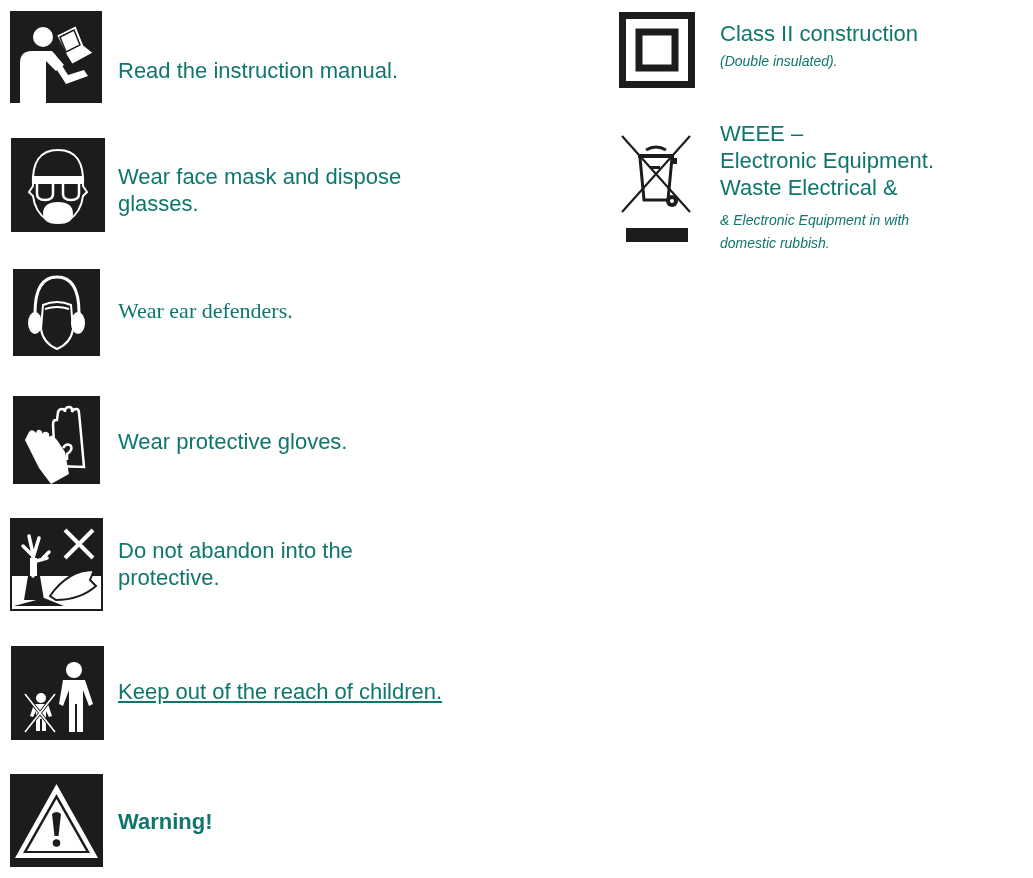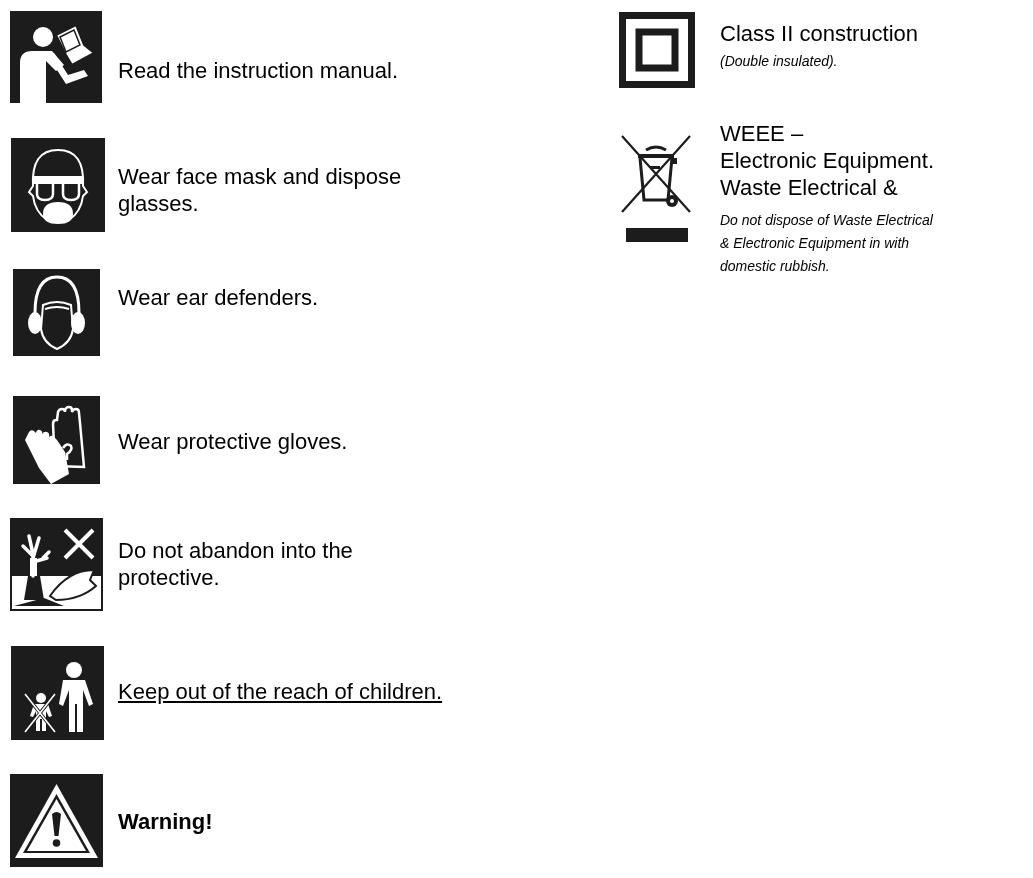--- a/index.html
+++ b/index.html
@@ -1,20 +1,20 @@
 <!DOCTYPE html>
 <html><head>
 <meta charset="utf-8">
 <style>
   html, body { margin: 0; padding: 0; background: #ffffff; }
   body { width: 1033px; height: 878px; position: relative; overflow: hidden;
          font-family: "Liberation Sans", "DejaVu Sans", sans-serif; color: #1a1a1a; }
   .icon { position: absolute; background: #1c1c1c; }
   .icon svg { width: 100%; height: 100%; display: block; }
-  .txt { position: absolute; font-size: 22px; line-height: 27px; color: #000000; }
+  .txt { position: absolute; font-size: 22px; line-height: 27px; color: #0f766e; }
   .txt.bold { font-weight: bold; }
   .sub { font-style: italic; font-size: 14px; line-height: 23px; }
   .noicon { position: absolute; background: transparent; }
 </style>
 </head>
 <body>
 
 <div class="icon" style="left:10px;top:11px;width:92px;height:92px;">
   <svg viewBox="0 0 92 92">
     <circle cx="33" cy="26" r="10" fill="#fff"></circle>
@@ -42,21 +42,21 @@
 
 <div class="icon" style="left:13px;top:269px;width:87px;height:87px;">
   <svg viewBox="0 0 87 87">
     <path d="M22 44 q0-36 22-36 q22 0 22 36" fill="none" stroke="#fff" stroke-width="3"></path>
     <path d="M30 36 q14-6 28 0 l2 24 q-2 14-16 20 q-14-6-16-20 z" fill="#1c1c1c" stroke="#fff" stroke-width="2"></path>
     <path d="M32 40 q12-4 24 0" fill="none" stroke="#fff" stroke-width="2"></path>
     <ellipse cx="22" cy="54" rx="7" ry="11" fill="#fff"></ellipse>
     <ellipse cx="65" cy="54" rx="7" ry="11" fill="#fff"></ellipse>
   </svg>
 </div>
-<div class="txt" style="left:118px;top:284px;">Wear ear defenders.</div>
+<div class="txt" style="left:118px;top:297px;font-family:Liberation Serif, serif;">Wear ear defenders.</div>
 
 <div class="icon" style="left:13px;top:396px;width:87px;height:88px;">
   <svg viewBox="0 0 87 88">
     <path d="M42 70 l-2-42 q0-4 3-4 l1 0 l1-8 q1-3 4-3 q3 0 3 3 v-2 q1-3 4-3 q3 0 3 3 v2 q1-3 4-3 q3 0 3 4 l1 10 l4 44 z" fill="none" stroke="#fff" stroke-width="2.5"></path>
     <path d="M12 44 l4-8 q2-3 5-1 l2 2 q1-4 4-3 q3 1 2 4 q2-3 5-2 q3 1 2 5 q2-2 4-1 l4 4 l8 12 l4 22 l-18 10 l-12-16 z" fill="#fff"></path>
     <path d="M50 52 q4-6 8-2 q2 4-4 8 l0 6" fill="none" stroke="#fff" stroke-width="2.5"></path>
   </svg>
 </div>
 <div class="txt" style="left:118px;top:428px;">Wear protective gloves.</div>
 
@@ -120,16 +120,15 @@
     <circle cx="54" cy="69" r="2" fill="#fff"></circle>
     <rect x="8" y="96" width="62" height="14" fill="#1c1c1c"></rect>
   </svg>
 </div>
 <div class="txt" style="left:720px;top:120px;">
   <div>WEEE –</div>
   <div>Electronic Equipment.</div>
   <div>Waste Electrical &amp;</div>
 </div>
 <div class="txt sub" style="left:720px;top:209px;">
-  <div>Do not dispose of Waste Electrical</div>
   <div>&amp; Electronic Equipment in with</div>
   <div>domestic rubbish.</div>
 </div>
 
 </body></html>

